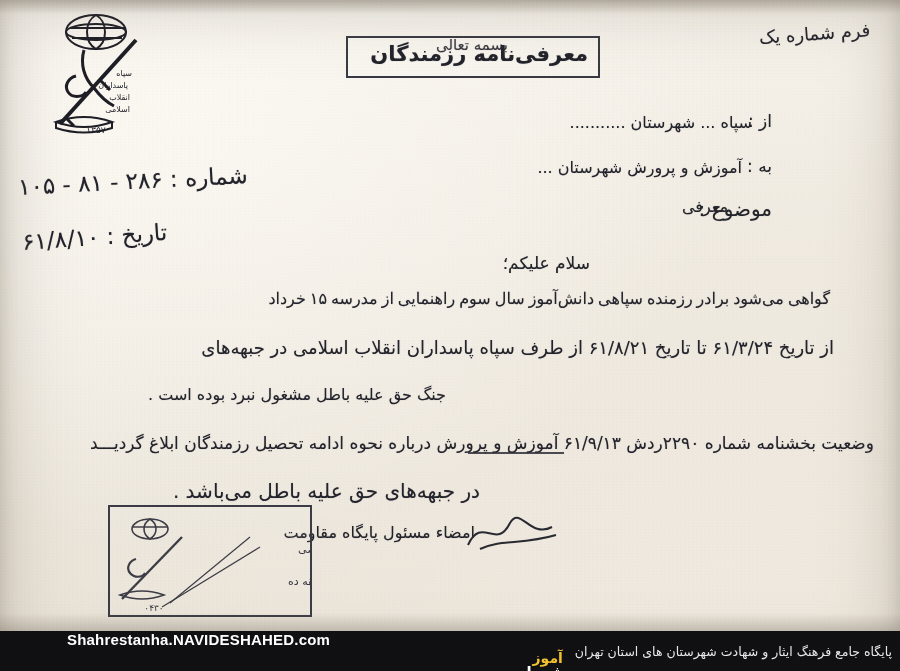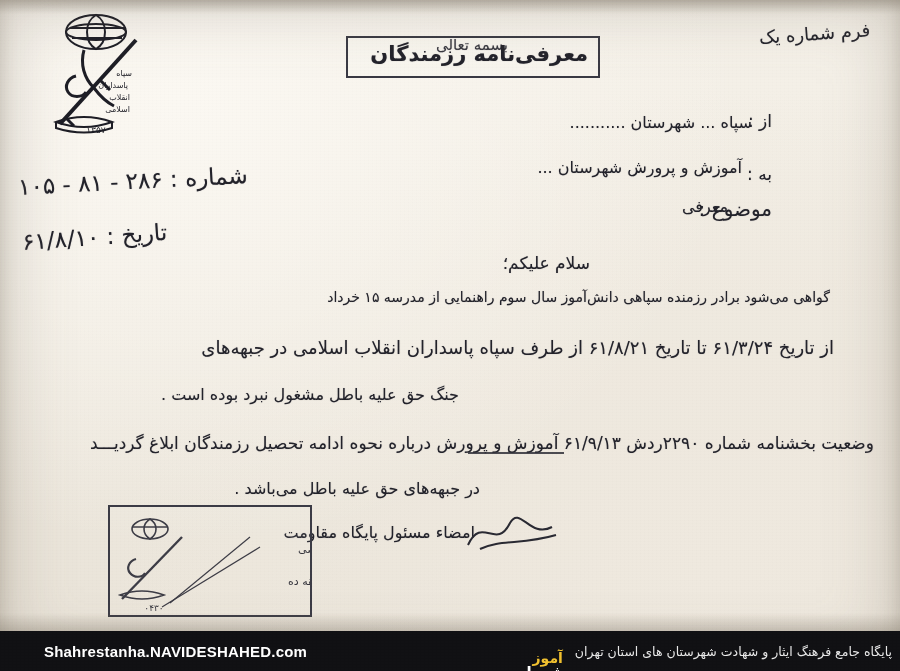--- a/index.html
+++ b/index.html
@@ -109,23 +109,24 @@
   }
   #stamp svg { width:100%; height:100%; display:block; opacity:.92; }
 
   
   #footer {
     position: absolute;
     left: 0; right: 0; bottom: 0;
     height: 40px;
     background: #111114;
     display: flex;
-    align-items: center;
+    align-items: flex-start;
     justify-content: flex-start;
     direction: ltr;
+    padding-left: 23px;
   }
   #footer-site {
     color: #ffffff;
     font-family: "Liberation Sans", sans-serif;
     font-size: 15px;
     font-weight: bold;
     margin-left: 44px;
     letter-spacing: .2px;
   }
   #footer-right {
@@ -215,47 +216,47 @@
   <div class="hw ink-dark" style="right:392px; top:6px; font-size:15px;margin-top:29px;">بسمه تعالی</div>
 
   <div class="hw ink-dark" style="right:30px; top:22px; font-size:18px; transform:rotate(-4deg);">فرم شماره یک</div>
 
   <div id="title-box"></div>
   <div id="title-text" class="hw ink-dark">معرفی‌نامه رزمندگان</div>
 
   <div class="hw ink-dark" style="right:128px; top:110px; font-size:17px;">از :</div>
   <div class="hw ink-dark dots" style="right:148px; top:112px; font-size:16px;">سپاه ... شهرستان ...........</div>
 
-  <div class="hw ink-dark" style="right:128px; top:155px; font-size:17px;margin-top:8px;">به :</div>
+  <div class="hw ink-dark" style="right:128px; top:155px; font-size:17px;">به :</div>
   <div class="hw ink-dark dots" style="right:158px; top:157px; font-size:16px;">آموزش و پرورش  شهرستان ...</div>
 
   <div class="hw ink-dark" style="right:128px; top:196px; font-size:20px;">موضوع :</div>
   <div class="hw ink-dark" style="right:172px; top:196px; font-size:16px;">معرفی</div>
 
   <div class="hw ink-dark" style="left:18px; top:166px; font-size:23px; transform:rotate(-3deg);">
     <span>شماره :</span>
     <span>۲۸۶ - ۸۱ - ۱۰۵</span>
   </div>
 
   <div class="hw ink-dark" style="left:22px; top:222px; font-size:23px; transform:rotate(-4deg);">
     <span>تاریخ :</span>
     <span>۶۱/۸/۱۰</span>
   </div>
 
   <div class="hw ink-dark" style="right:310px; top:252px; font-size:17px;">سلام علیکم؛</div>
 
-  <div class="hw ink-dark" style="right:70px; top:288px; font-size:14px;">گواهی می‌شود برادر رزمنده سپاهی دانش‌آموز سال سوم راهنمایی از مدرسه ۱۵ خرداد</div>
+  <div class="hw ink-dark" style="right:70px; top:288px; font-size:16px;font-family:Liberation Serif, serif;">گواهی می‌شود برادر رزمنده سپاهی دانش‌آموز سال سوم راهنمایی از مدرسه ۱۵ خرداد</div>
 
   <div class="hw ink-dark" style="right:66px; top:336px; font-size:18px;">از تاریخ ۶۱/۳/۲۴ تا تاریخ ۶۱/۸/۲۱ از طرف سپاه پاسداران انقلاب اسلامی در جبهه‌های</div>
 
-  <div class="hw ink-dark" style="right:441px; top:384px; font-size:16px;text-align:right;">جنگ حق علیه باطل مشغول نبرد بوده است .</div>
+  <div class="hw ink-dark" style="right:454px; top:384px; font-size:16px;text-align:right;">جنگ حق علیه باطل مشغول نبرد بوده است .</div>
 
   <div class="hw ink-dark" style="right:26px; top:432px; font-size:17px;margin-left:43px;">وضعیت بخشنامه شماره ۲۲۹۰ردش ۶۱/۹/۱۳ آموزش و پرورش درباره نحوه ادامه تحصیل رزمندگان ابلاغ گردیـــد</div>
 
-  <div class="hw ink-dark" style="right:420px; top:478px; font-size:16px;">در جبهه‌های حق علیه باطل می‌باشد .</div>
+  <div class="hw ink-dark" style="right:420px; top:478px; font-size:20px;">در جبهه‌های حق علیه باطل می‌باشد .</div>
 
   <div class="rule" style="right:336px; top:452px; width:96px;"></div>
 
   <div class="hw ink-dark" style="right:425px; top:522px; font-size:16px;">امضاء مسئول پایگاه مقاومت</div>
 
   <svg class="scribble" style="right:330px; top:505px; width:110px; height:52px;" viewBox="0 0 110 52">
     <g fill="none" stroke="#2a2a33" stroke-width="2">
       <path d="M8 40 C22 10 36 46 50 18 C60 0 70 34 92 22"></path>
       <path d="M20 44 C40 34 62 40 96 30"></path>
     </g>

